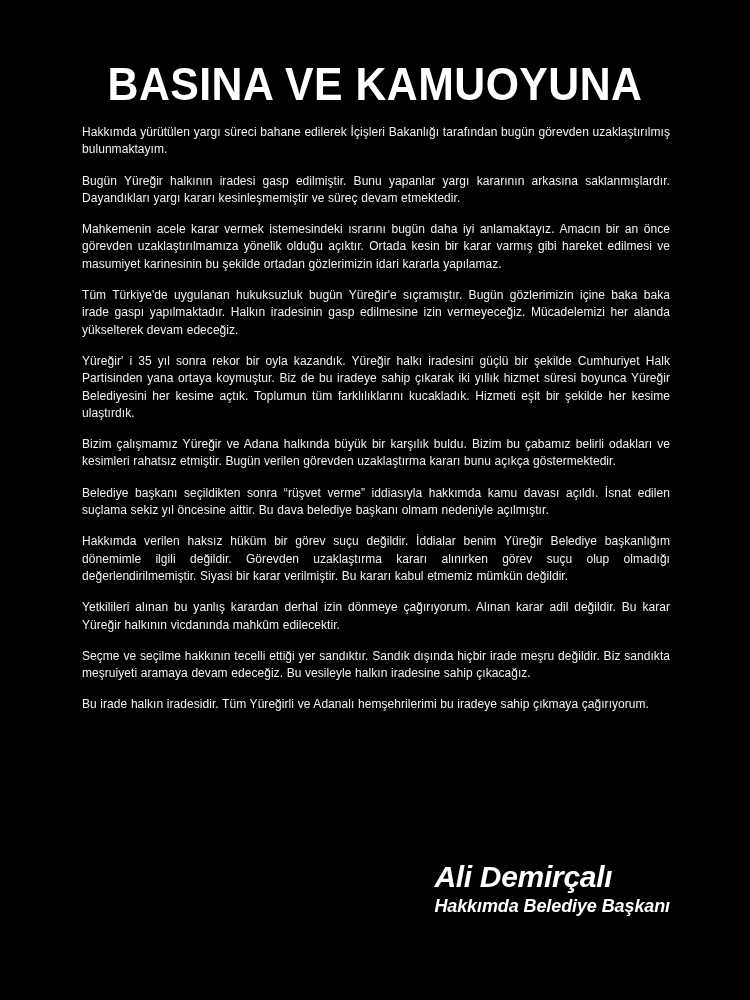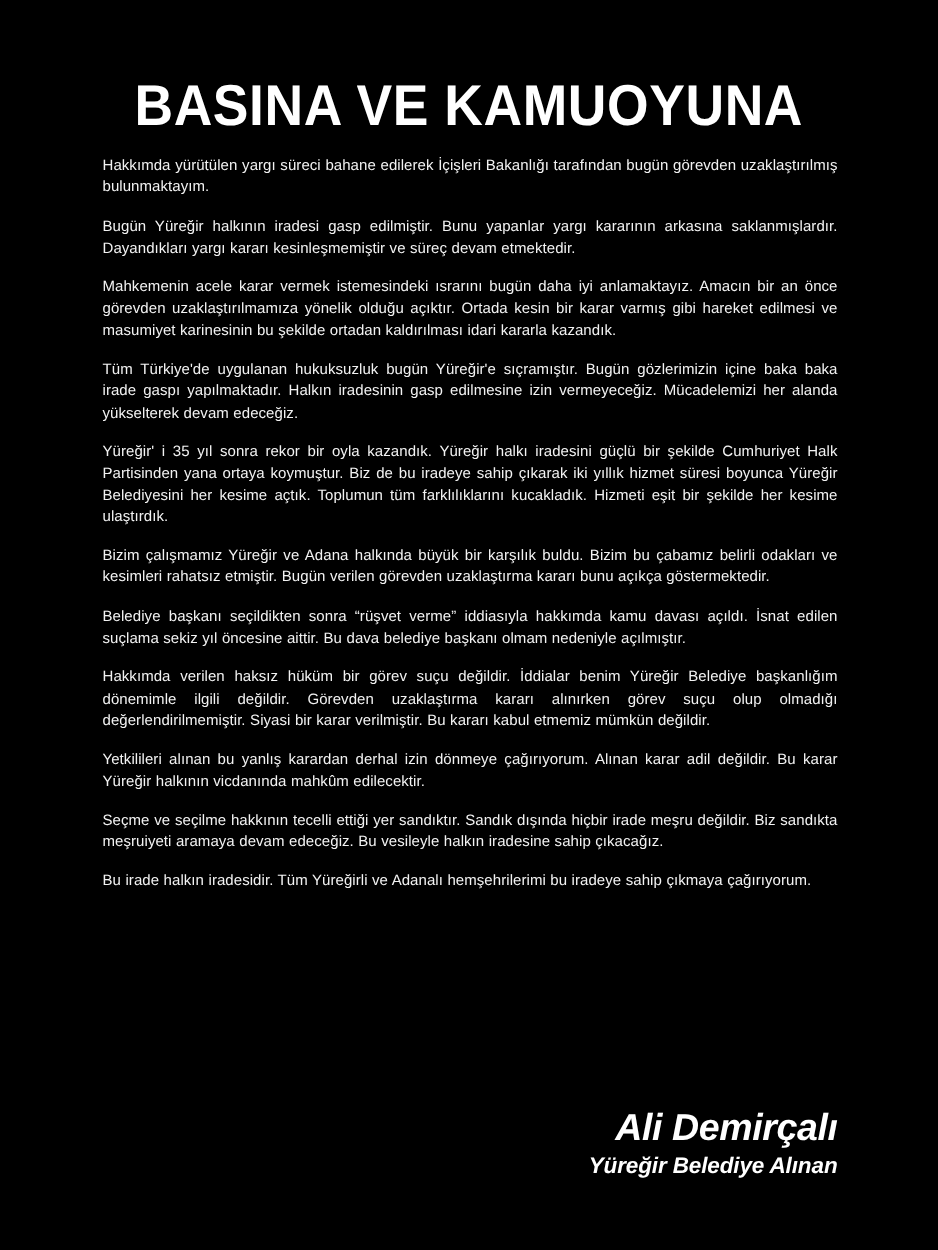--- a/index.html
+++ b/index.html
@@ -59,22 +59,21 @@
     letter-spacing: 0.05px;
     word-spacing: 0.2px;
   }
   .para:last-child {
     margin-bottom: 16px;
   }
 
   #signature {
     position: absolute;
     right: 80px;
-    top: 886px;
-    text-align: right;
+    top: 860px;
   }
   #sig-name {
     font-family: "Liberation Sans", sans-serif;
     font-weight: 700;
     font-style: italic;
     font-size: 30px;
     line-height: 34px;
     color: #ffffff;
     letter-spacing: -0.3px;
     white-space: nowrap;
@@ -94,29 +93,29 @@
 </head>
 <body>
 
 <div id="poster">
 
   <div id="headline">BASINA VE KAMUOYUNA</div>
 
   <div id="body-copy">
     <p class="para">Hakkımda yürütülen yargı süreci bahane edilerek İçişleri Bakanlığı tarafından bugün görevden uzaklaştırılmış bulunmaktayım.</p>
     <p class="para">Bugün Yüreğir halkının iradesi gasp edilmiştir. Bunu yapanlar yargı kararının arkasına saklanmışlardır. Dayandıkları yargı kararı kesinleşmemiştir ve süreç devam etmektedir.</p>
-    <p class="para">Mahkemenin acele karar vermek istemesindeki ısrarını bugün daha iyi anlamaktayız. Amacın bir an önce görevden uzaklaştırılmamıza yönelik olduğu açıktır. Ortada kesin bir karar varmış gibi hareket edilmesi ve masumiyet karinesinin bu şekilde ortadan kaldırılması idari kararla kazandık.</p>
+    <p class="para">Mahkemenin acele karar vermek istemesindeki ısrarını bugün daha iyi anlamaktayız. Amacın bir an önce görevden uzaklaştırılmamıza yönelik olduğu açıktır. Ortada kesin bir karar varmış gibi hareket edilmesi ve masumiyet karinesinin bu şekilde ortadan gözlerimizin idari kararla yapılamaz.</p>
     <p class="para">Tüm Türkiye'de uygulanan hukuksuzluk bugün Yüreğir'e sıçramıştır. Bugün gözlerimizin içine baka baka irade gaspı yapılmaktadır. Halkın iradesinin gasp edilmesine izin vermeyeceğiz. Mücadelemizi her alanda yükselterek devam edeceğiz.</p>
     <p class="para">Yüreğir' i 35 yıl sonra rekor bir oyla kazandık. Yüreğir halkı iradesini güçlü bir şekilde Cumhuriyet Halk Partisinden yana ortaya koymuştur. Biz de bu iradeye sahip çıkarak iki yıllık hizmet süresi boyunca Yüreğir Belediyesini her kesime açtık. Toplumun tüm farklılıklarını kucakladık. Hizmeti eşit bir şekilde her kesime ulaştırdık.</p>
     <p class="para">Bizim çalışmamız Yüreğir ve Adana halkında büyük bir karşılık buldu. Bizim bu çabamız belirli odakları ve kesimleri rahatsız etmiştir. Bugün verilen görevden uzaklaştırma kararı bunu açıkça göstermektedir.</p>
     <p class="para">Belediye başkanı seçildikten sonra “rüşvet verme” iddiasıyla hakkımda kamu davası açıldı. İsnat edilen suçlama sekiz yıl öncesine aittir. Bu dava belediye başkanı olmam nedeniyle açılmıştır.</p>
     <p class="para">Hakkımda verilen haksız hüküm bir görev suçu değildir. İddialar benim Yüreğir Belediye başkanlığım dönemimle ilgili değildir. Görevden uzaklaştırma kararı alınırken görev suçu olup olmadığı değerlendirilmemiştir. Siyasi bir karar verilmiştir. Bu kararı kabul etmemiz mümkün değildir.</p>
     <p class="para">Yetkilileri alınan bu yanlış karardan derhal izin dönmeye çağırıyorum. Alınan karar adil değildir. Bu karar Yüreğir halkının vicdanında mahkûm edilecektir.</p>
     <p class="para">Seçme ve seçilme hakkının tecelli ettiği yer sandıktır. Sandık dışında hiçbir irade meşru değildir. Biz sandıkta meşruiyeti aramaya devam edeceğiz. Bu vesileyle halkın iradesine sahip çıkacağız.</p>
     <p class="para">Bu irade halkın iradesidir. Tüm Yüreğirli ve Adanalı hemşehrilerimi bu iradeye sahip çıkmaya çağırıyorum.</p>
   </div>
 
   <div id="signature">
     <div id="sig-name">Ali Demirçalı</div>
-    <div id="sig-title">Yüreğir Belediye Alınan</div>
+    <div id="sig-title">Hakkımda Belediye Başkanı</div>
   </div>
 
 </div>
 
 </body></html>

